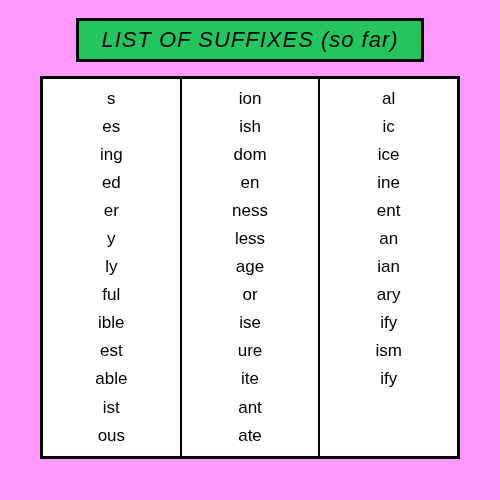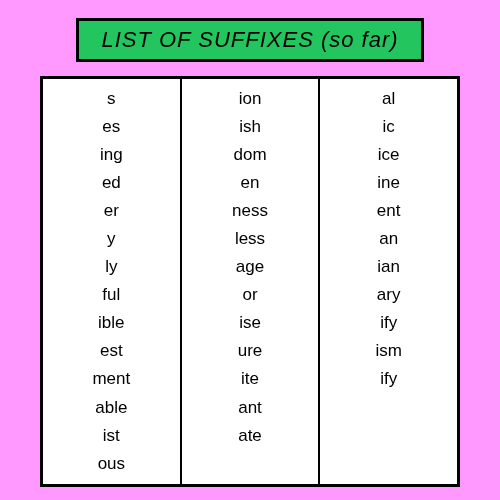--- a/index.html
+++ b/index.html
@@ -83,21 +83,20 @@
         <div class="cell">s</div>
         <div class="cell">es</div>
         <div class="cell">ing</div>
         <div class="cell">ed</div>
         <div class="cell">er</div>
         <div class="cell">y</div>
         <div class="cell">ly</div>
         <div class="cell">ful</div>
         <div class="cell">ible</div>
         <div class="cell">est</div>
-        <div class="cell">ment</div>
         <div class="cell">able</div>
         <div class="cell">ist</div>
         <div class="cell">ous</div>
       </div>
       <div class="col">
         <div class="cell">ion</div>
         <div class="cell">ish</div>
         <div class="cell">dom</div>
         <div class="cell">en</div>
         <div class="cell">ness</div>

